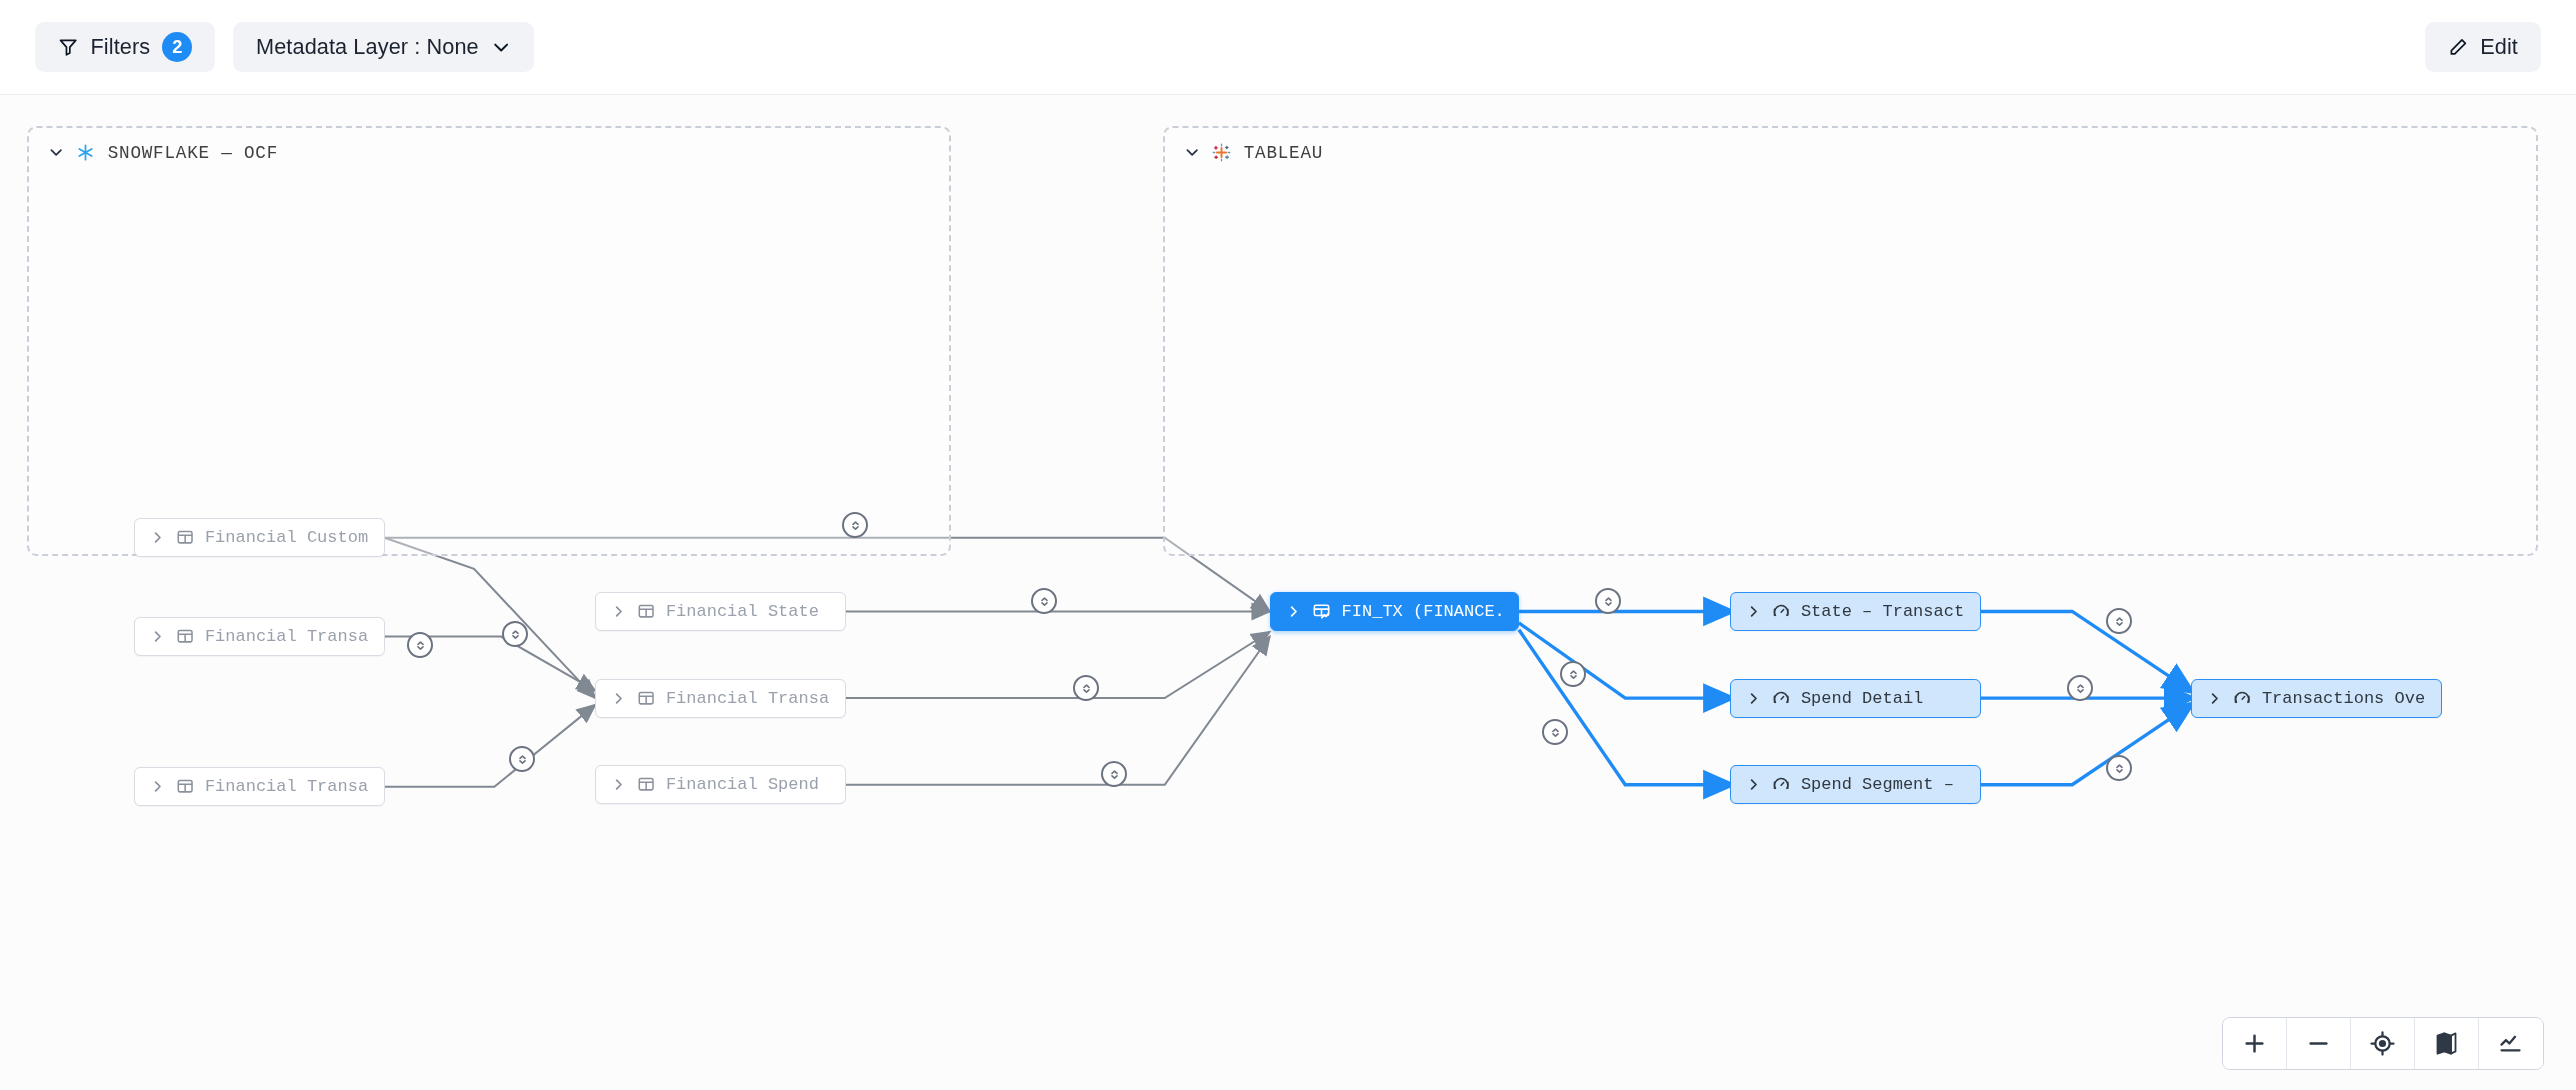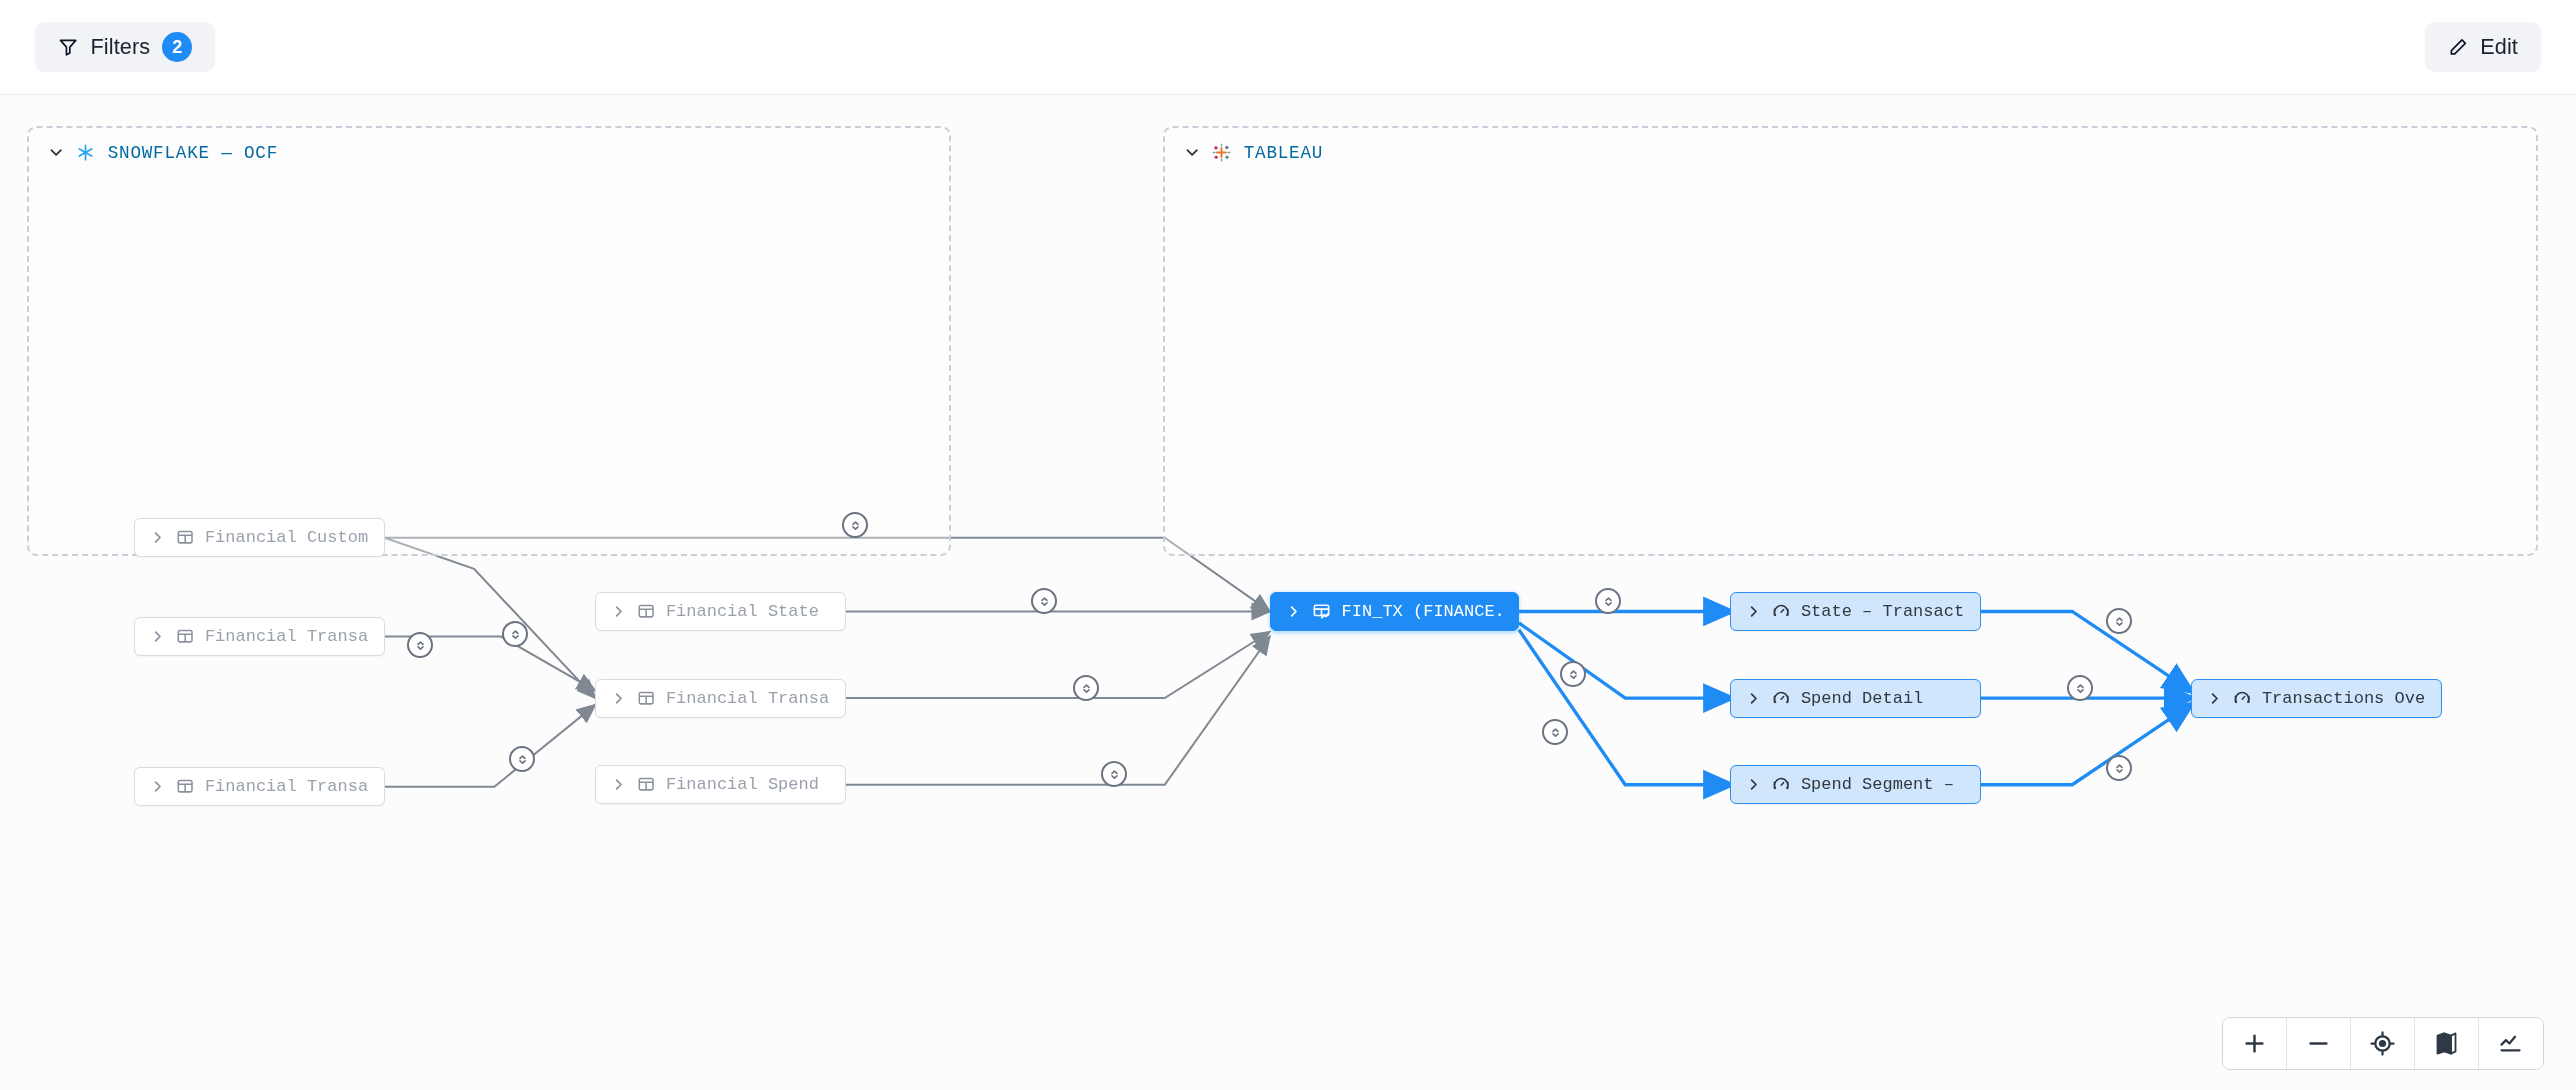--- a/index.html
+++ b/index.html
@@ -51,21 +51,21 @@
 
   .group-box {
     position: absolute;
     border: 2px dashed #c9ced8;
     border-radius: 9.5px;
     background: rgba(255,255,255,0.35);
   }
   .group-head {
     position: absolute; top: 15px; left: 19px;
     display: flex; align-items: center; gap: 12.2px;
-    font-size: 17.6px; color: #0369a1; letter-spacing: 0.8px;
+    font-size: 17.6px; color: #404040; letter-spacing: 0.8px;
     font-family: "Liberation Mono", monospace;
     white-space: nowrap;
   }
   .group-head .caret { color: #2a3240; display: inline-flex; }
 
   .node {
     position: absolute;
     height: 39px;
     display: flex; align-items: center; gap: 10.8px;
     padding: 0 15px;
@@ -136,20 +136,28 @@
       <div class="chip">
         <span class="icon">
           <svg width="20.3" height="20.3" viewBox="0 0 24 24" fill="none" stroke="#0e1726" stroke-width="2" stroke-linecap="round" stroke-linejoin="round">
             <path d="M3 4h18l-7 8v7l-4 2v-9z"></path>
           </svg>
         </span>
         <span>Filters</span>
         <span class="badge-count">2</span>
       </div>
 
+      <div class="chip">
+        <span>Metadata Layer : None</span>
+        <span class="icon">
+          <svg width="20.3" height="20.3" viewBox="0 0 24 24" fill="none" stroke="#0e1726" stroke-width="2.4" stroke-linecap="round" stroke-linejoin="round">
+              <path d="M5 9l7 7 7-7"></path>
+            </svg>
+        </span>
+      </div>
 
     </div>
 
     <div class="tb-right">
       <div class="chip">
         <span class="icon">
           <svg width="20.3" height="20.3" viewBox="0 0 24 24" fill="none" stroke="#0e1726" stroke-width="2" stroke-linecap="round" stroke-linejoin="round">
             <path d="M16.5 3.5l4 4L8 20H4v-4z"></path>
           </svg>
         </span>

